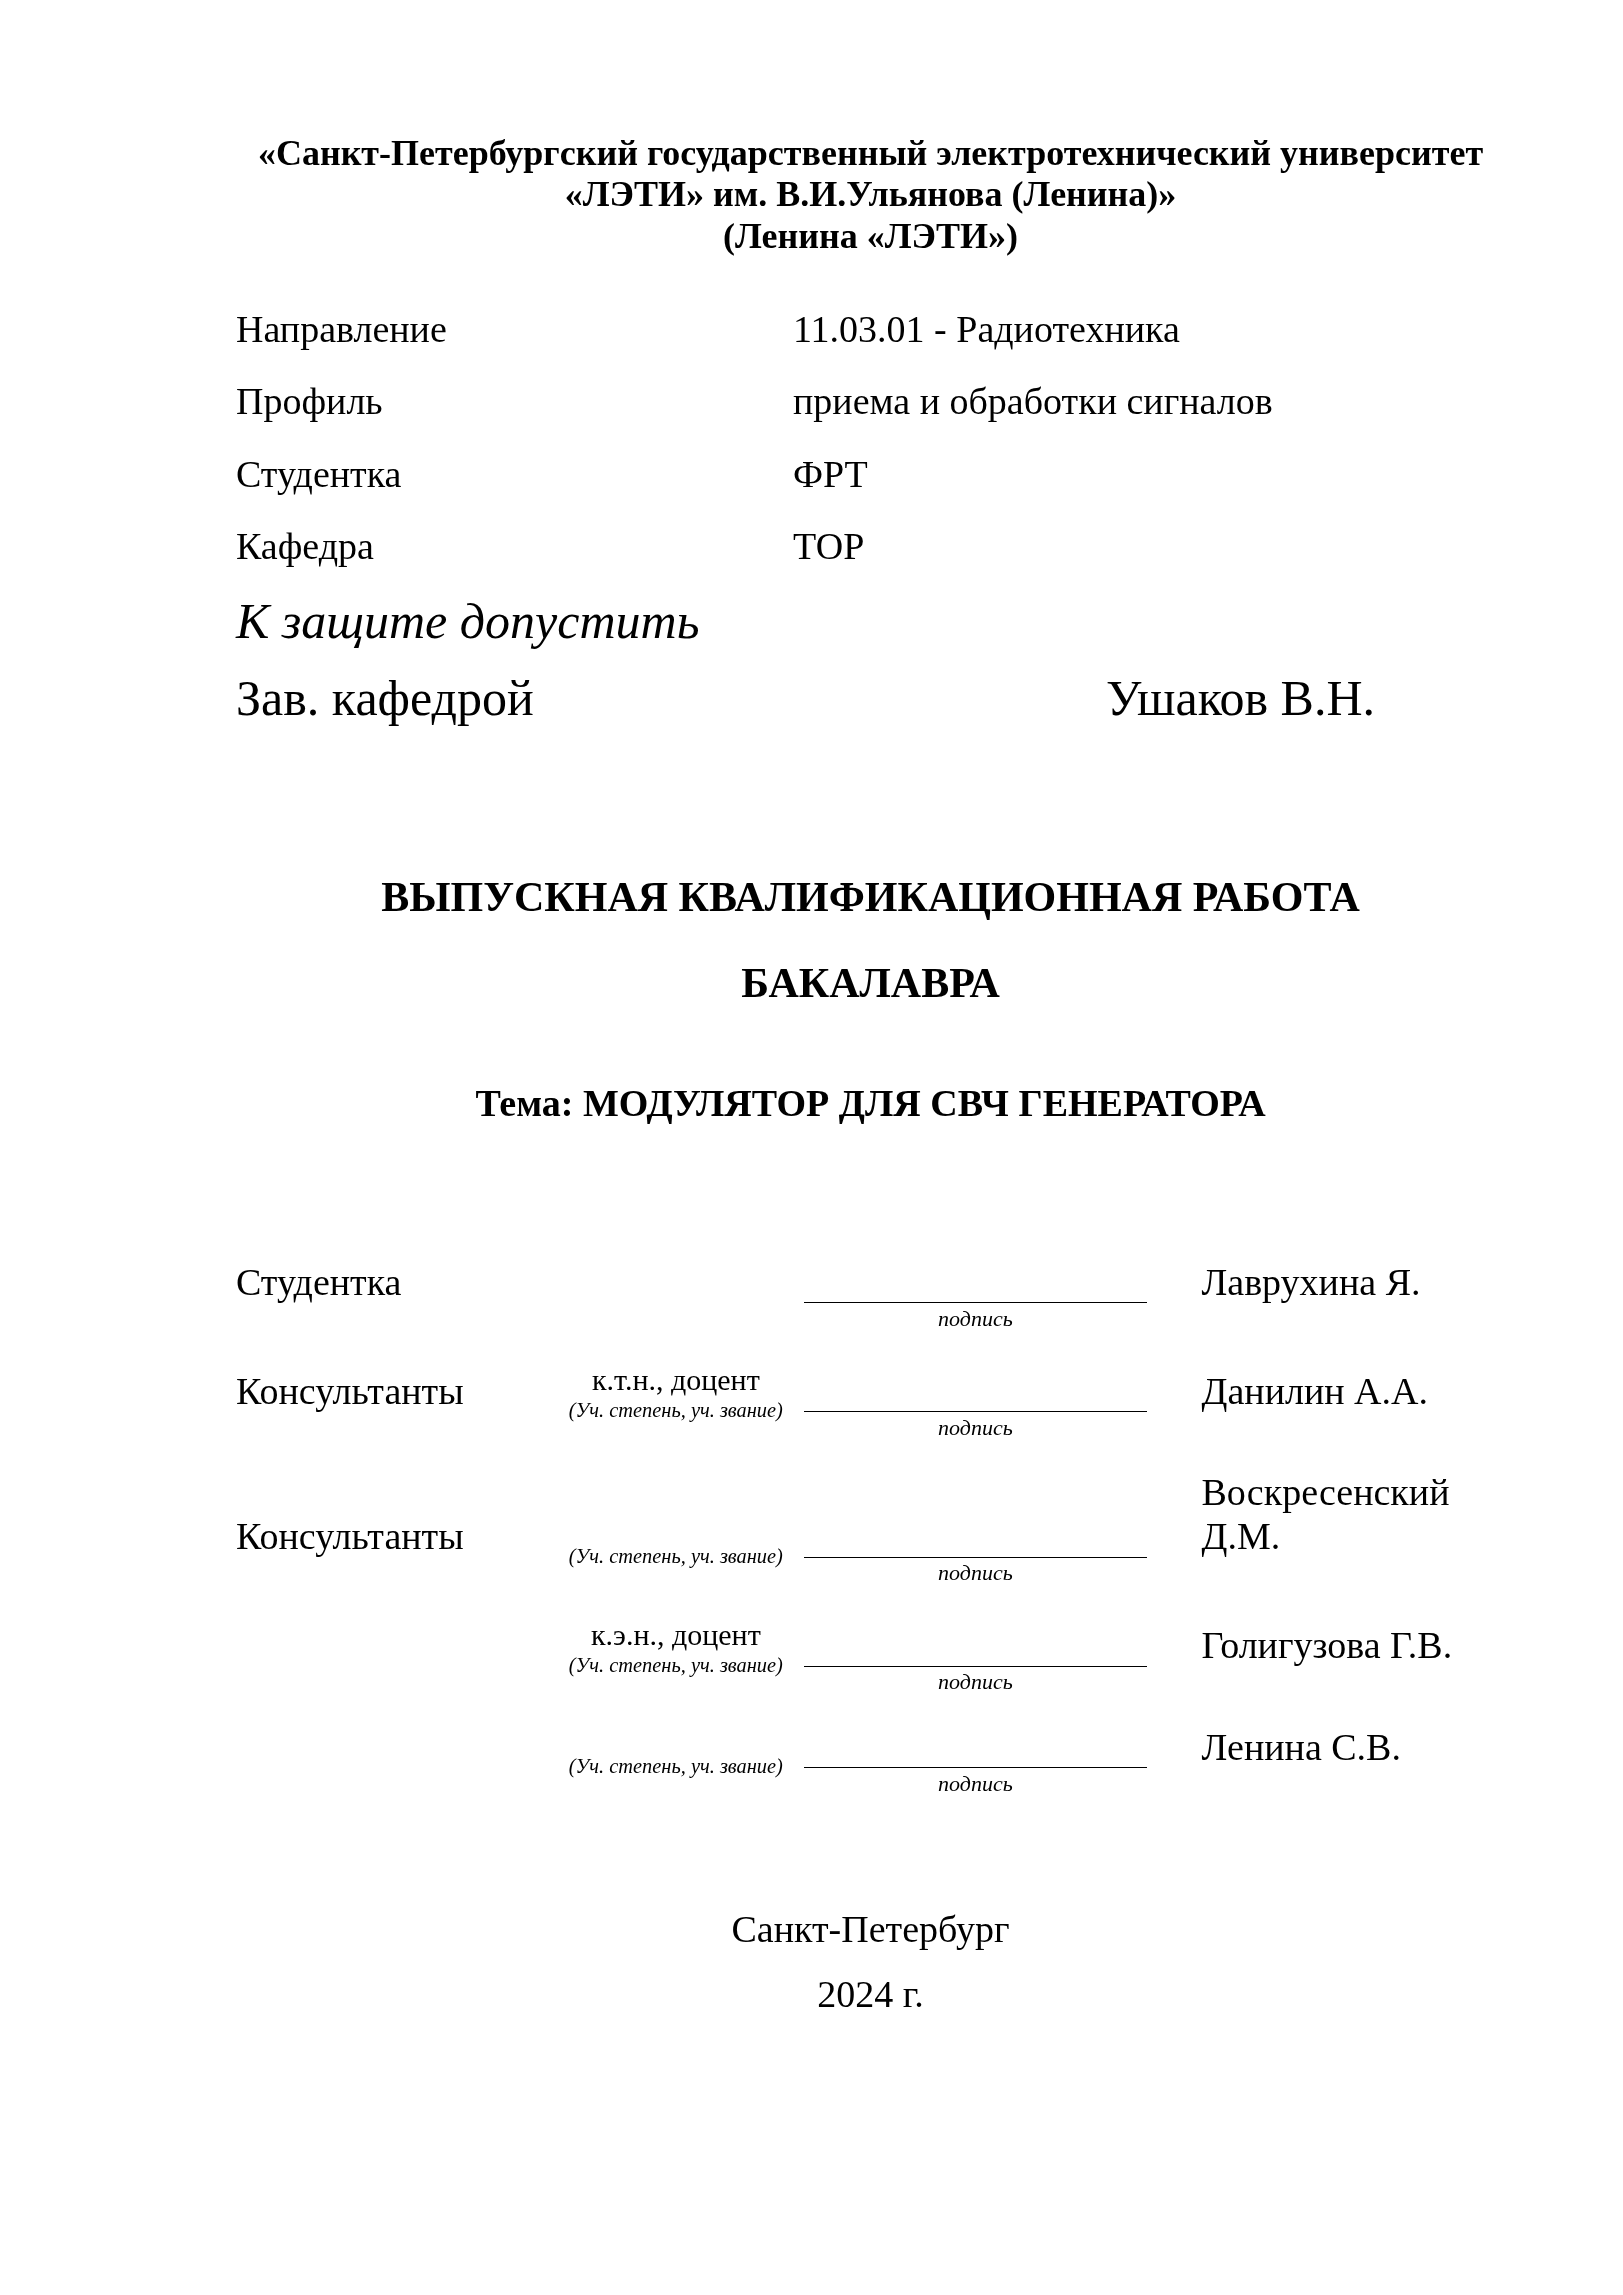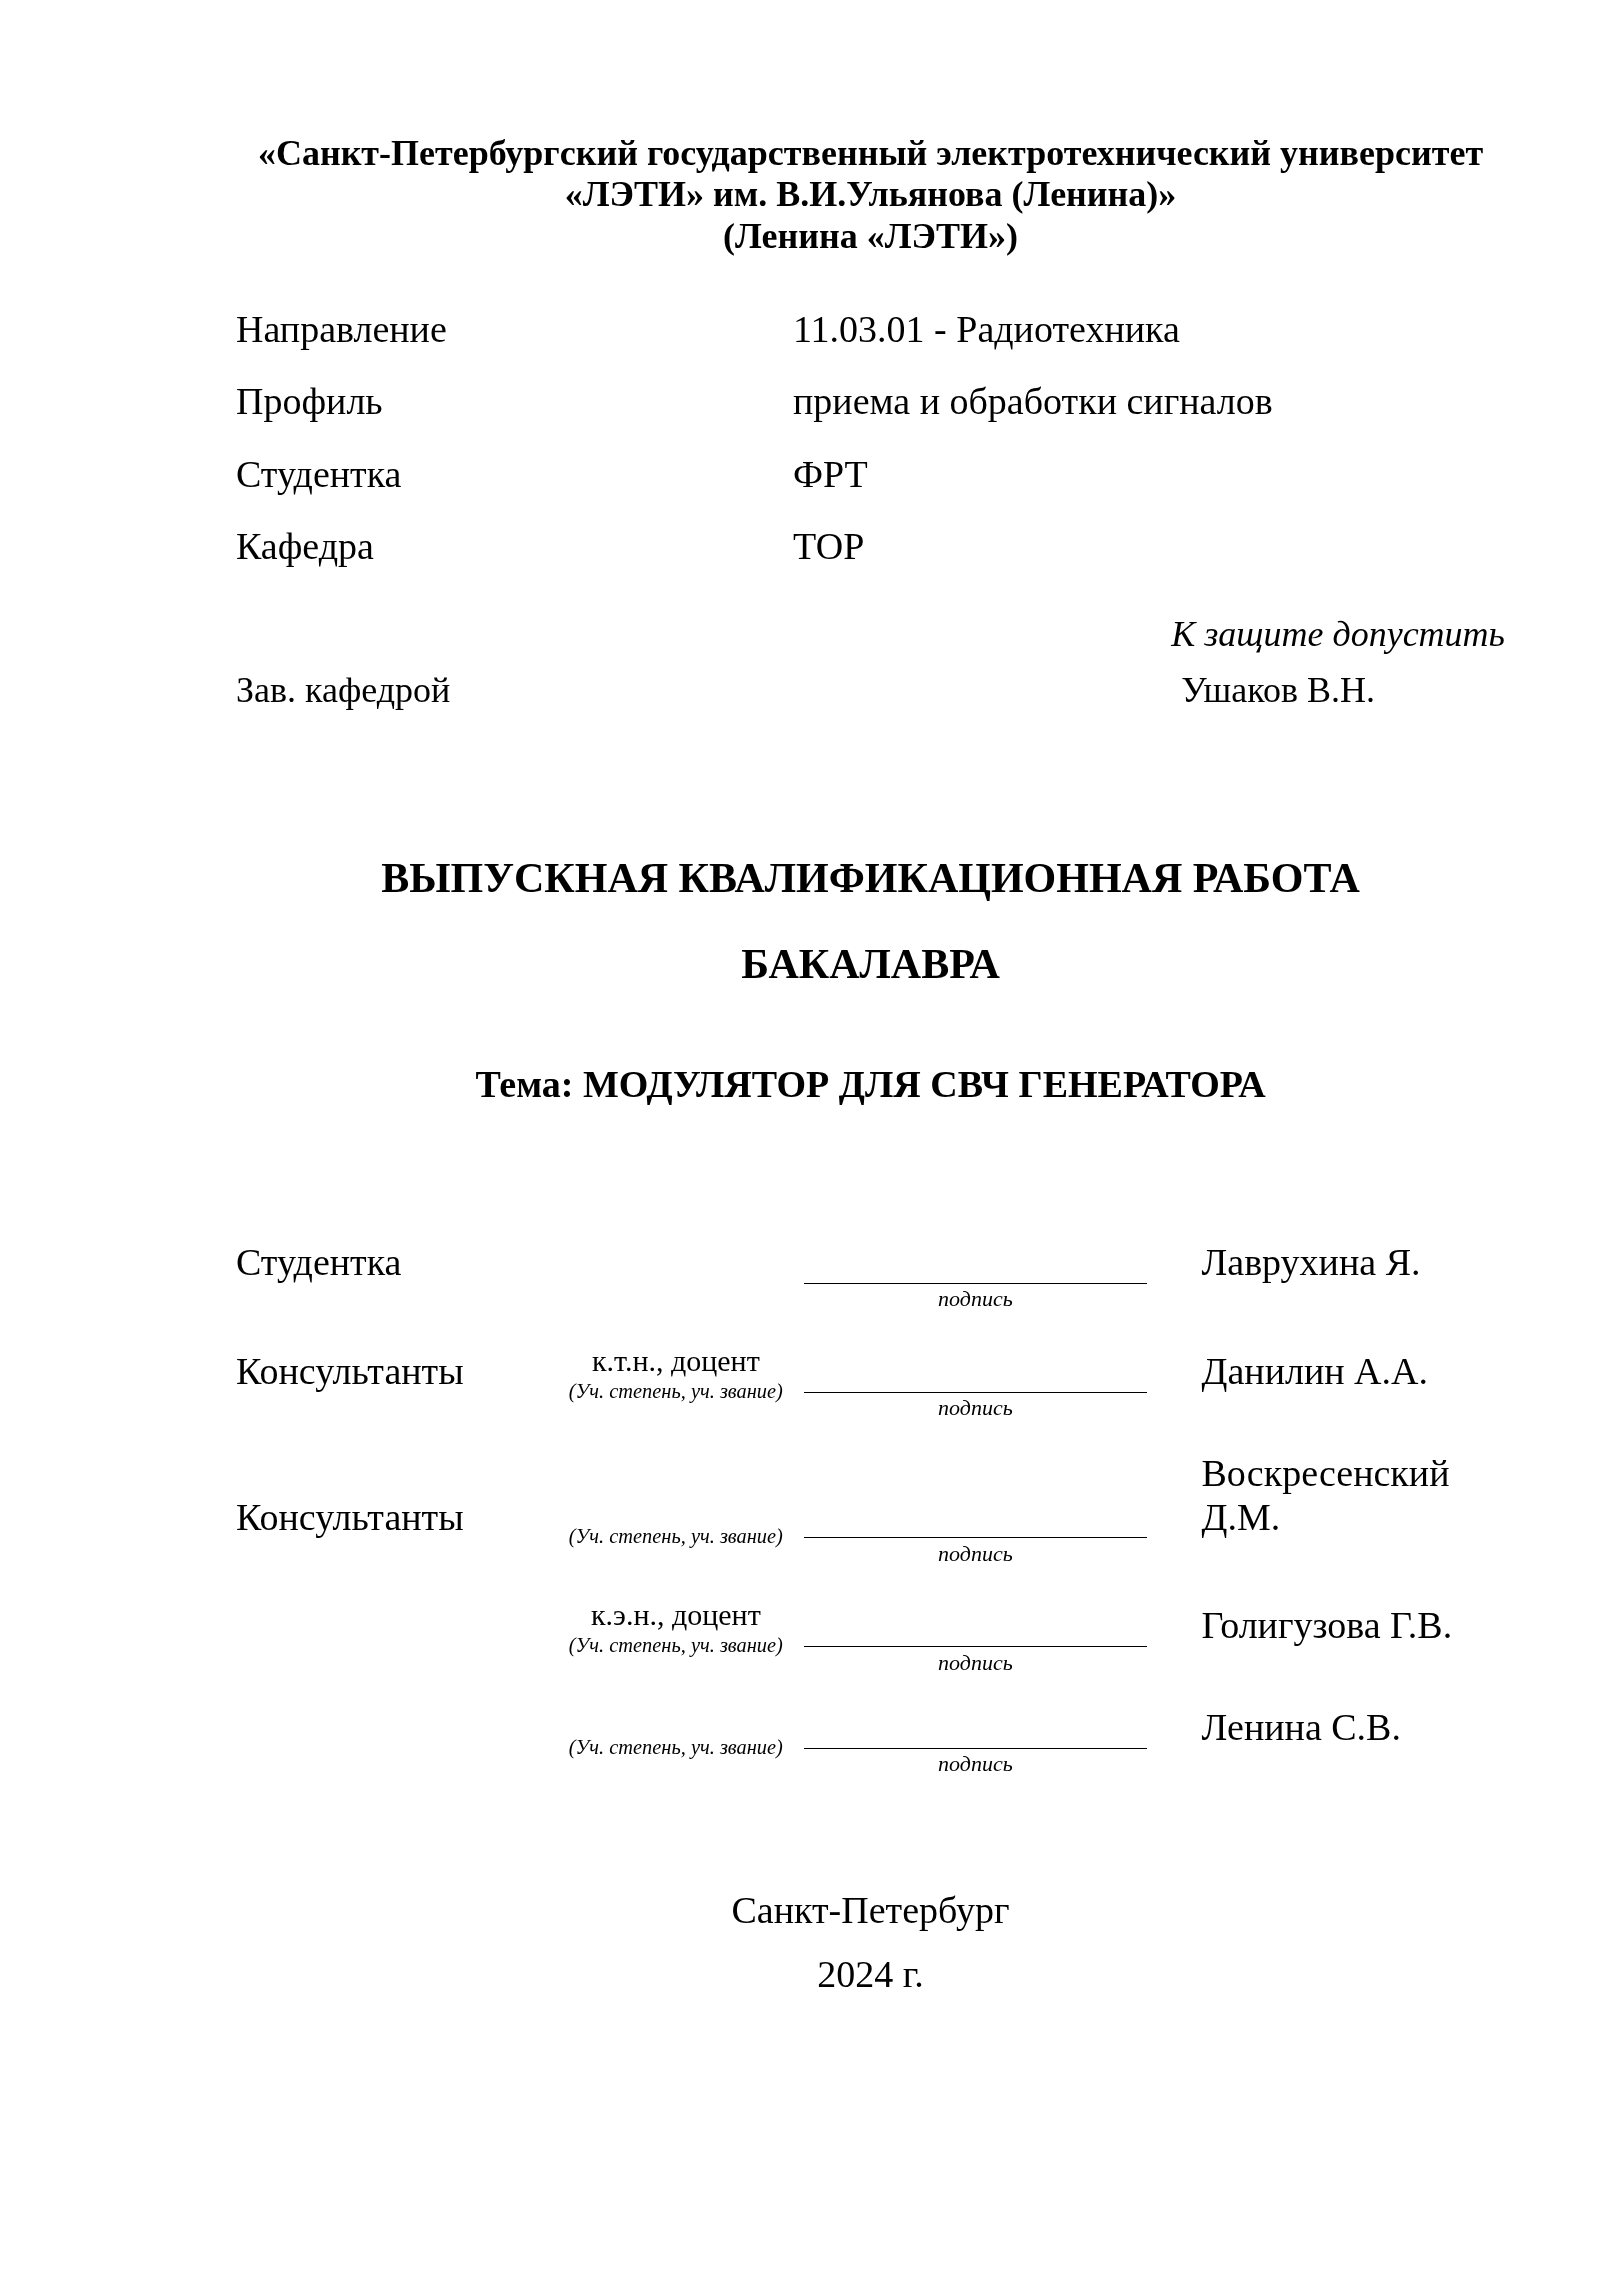--- a/index.html
+++ b/index.html
@@ -27,24 +27,23 @@
   .program {
     margin-top: 36px;
     font-size: 38px;
     line-height: 1.9;
   }
   .program-row { display: flex; }
   .program-label { width: 557px; font-weight: normal; }
   .program-value { flex: 1; }
   
   .approval {
-    margin-top: 25px;
-    font-size: 36px;
+    margin-top: 1px;
+    font-size: 50px;
     line-height: 1.55;
-    text-align: right;
   }
   .admit-line { font-style: italic; }
   .head-row { display: flex; }
   .head-name { margin-left: auto; margin-right: 130px; }
   
   .main-title {
     margin-top: 116px;
     text-align: center;
     font-weight: bold;
     font-size: 42px;

